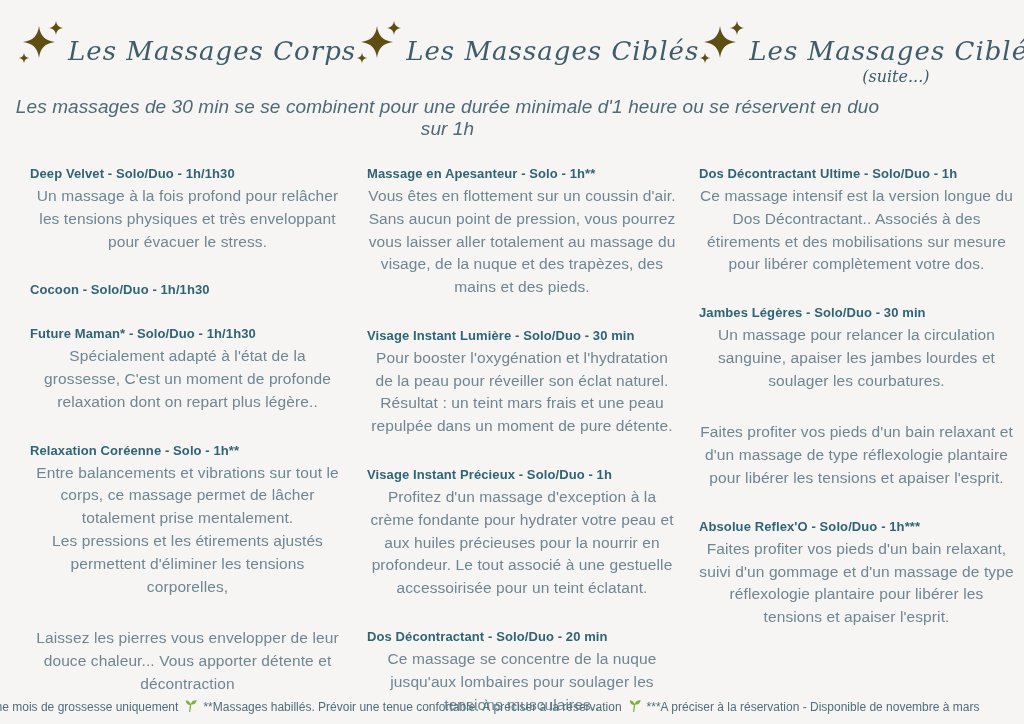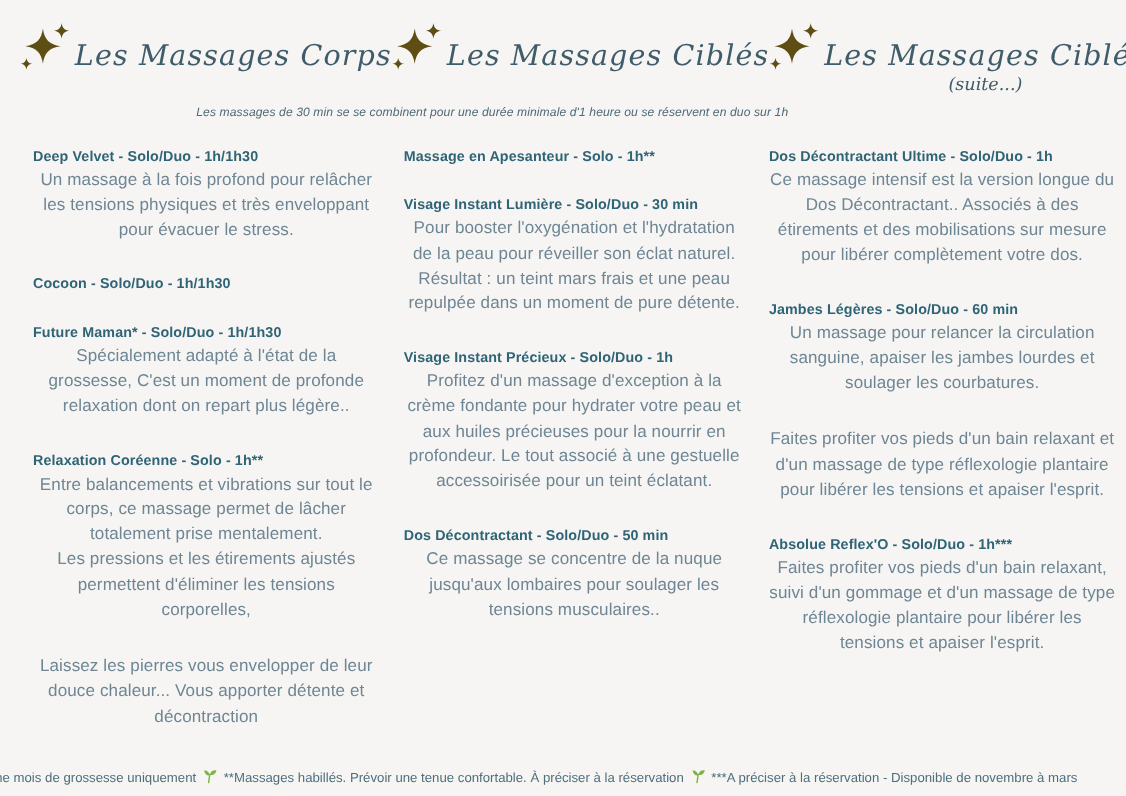--- a/index.html
+++ b/index.html
@@ -42,21 +42,21 @@
     font-style: italic;
     font-size: 16px;
     color: #3e5c6a;
     margin-top: 1px;
   }
 
   
   .intro {
     text-align: center;
     font-style: italic;
-    font-size: 11px;
+    font-size: 19px;
     color: #4d6a77;
     margin-top: 10px;
     letter-spacing: 0.1px;
   }
 
   
   .main {
     display: grid;
     grid-template-columns: 315px 310px 315px;
     column-gap: 22px;
@@ -166,42 +166,43 @@
 Les pressions et les étirements ajustés permettent d'éliminer les tensions corporelles,</div>
       </div>
       <div class="massage-item">
         <div class="massage-desc">Laissez les pierres vous envelopper de leur douce chaleur... Vous apporter détente et décontraction</div>
       </div>
     </div>
 
     <div class="col">
       <div class="massage-item">
         <div class="massage-title">Massage en Apesanteur - Solo - 1h**</div>
+        <div class="massage-desc">Vous êtes en flottement sur un coussin d'air. Sans aucun point de pression, vous pourrez vous laisser aller totalement au massage du visage, de la nuque et des trapèzes, des mains et des pieds.</div>
       </div>
       <div class="massage-item">
         <div class="massage-title">Visage Instant Lumière - Solo/Duo - 30 min</div>
         <div class="massage-desc">Pour booster l'oxygénation et l'hydratation de la peau pour réveiller son éclat naturel. Résultat : un teint mars frais et une peau repulpée dans un moment de pure détente.</div>
       </div>
       <div class="massage-item">
         <div class="massage-title">Visage Instant Précieux - Solo/Duo - 1h</div>
         <div class="massage-desc">Profitez d'un massage d'exception à la crème fondante pour hydrater votre peau et aux huiles précieuses pour la nourrir en profondeur. Le tout associé à une gestuelle accessoirisée pour un teint éclatant.</div>
       </div>
       <div class="massage-item">
-        <div class="massage-title">Dos Décontractant  - Solo/Duo - 50 min</div>
+        <div class="massage-title">Dos Décontractant  - Solo/Duo - 20 min</div>
         <div class="massage-desc">Ce massage se concentre de la nuque jusqu'aux lombaires pour soulager les tensions musculaires..</div>
       </div>
     </div>
 
     <div class="col">
       <div class="massage-item">
         <div class="massage-title">Dos Décontractant  Ultime - Solo/Duo - 1h</div>
         <div class="massage-desc">Ce massage intensif est la version longue du Dos Décontractant.. Associés à des étirements et des mobilisations sur mesure pour libérer  complètement votre dos.</div>
       </div>
       <div class="massage-item">
-        <div class="massage-title">Jambes Légères - Solo/Duo - 60 min</div>
+        <div class="massage-title">Jambes Légères - Solo/Duo - 30 min</div>
         <div class="massage-desc">Un massage pour relancer la circulation sanguine, apaiser les jambes lourdes et soulager les courbatures.</div>
       </div>
       <div class="massage-item">
         <div class="massage-desc">Faites profiter vos pieds d'un bain relaxant et d'un massage de type réflexologie plantaire pour libérer les tensions et apaiser l'esprit.</div>
       </div>
       <div class="massage-item">
         <div class="massage-title">Absolue Reflex'O - Solo/Duo - 1h***</div>
         <div class="massage-desc">Faites profiter vos pieds d'un bain relaxant, suivi d'un gommage et d'un massage de type réflexologie plantaire pour libérer les tensions et apaiser l'esprit.</div>
       </div>
     </div>

